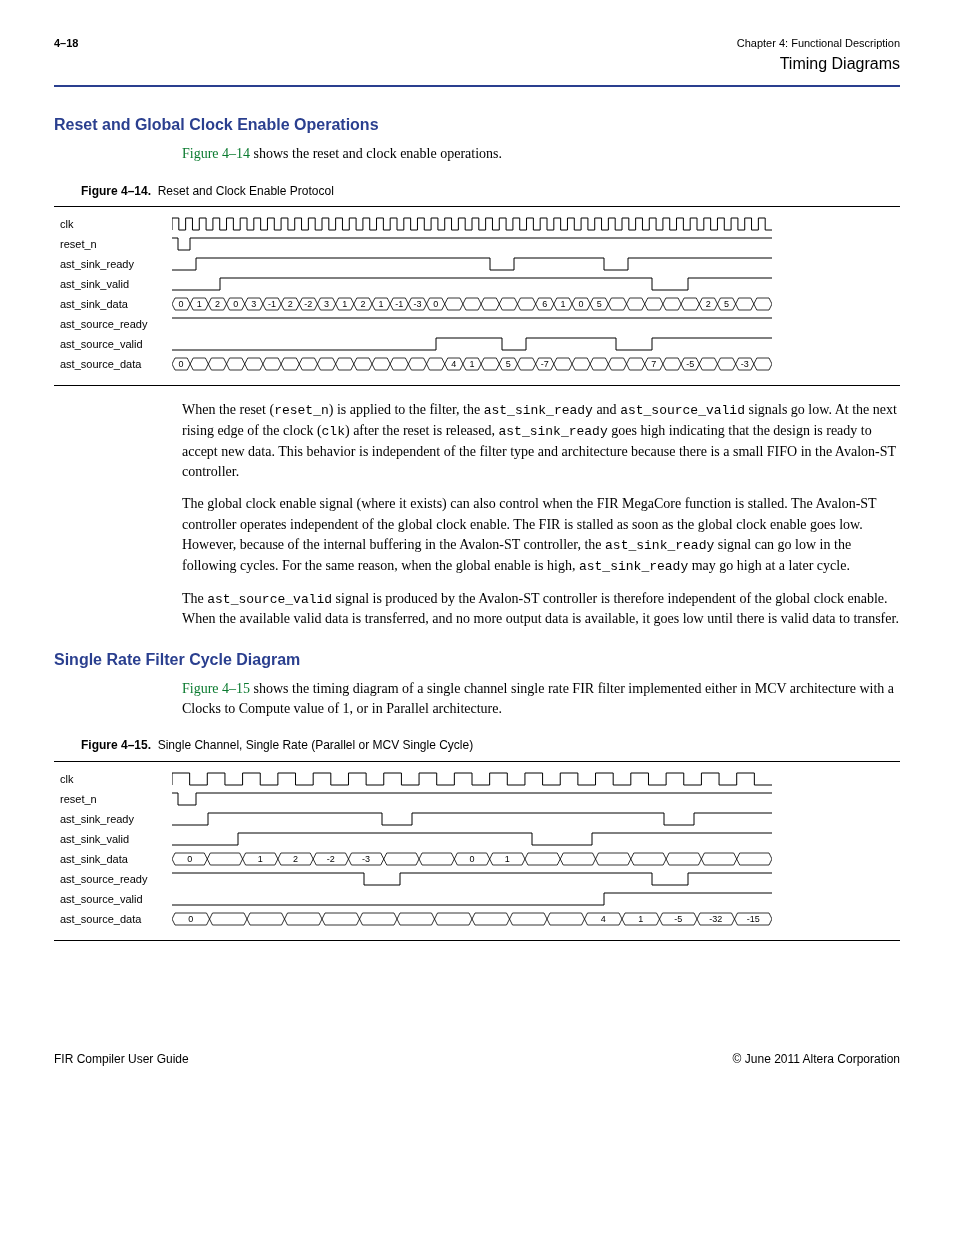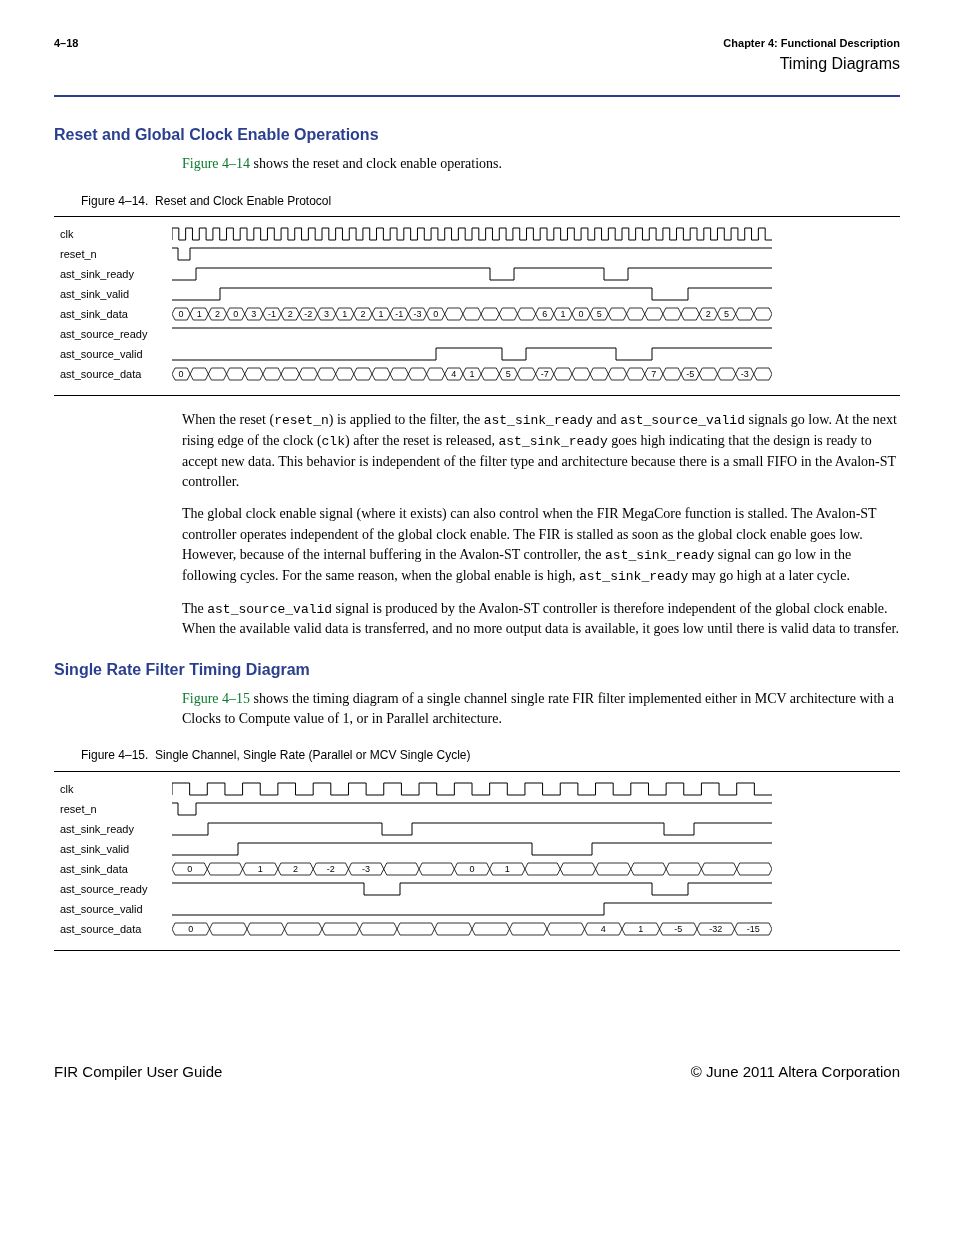--- a/index.html
+++ b/index.html
@@ -10,24 +10,24 @@
     padding: 36px 54px 36px 54px;
     width: 954px;
     box-sizing: border-box;
     line-height: 1.45;
   }
   .header-row {
     display: flex;
     justify-content: space-between;
     font-family: Arial, Helvetica, sans-serif;
     font-size: 11px;
-    margin-bottom: 20px;
+    margin-bottom: 10px;
   }
   .header-left { font-weight: bold; }
-  .header-right-top { font-weight: bold; text-align: center; }
+  .header-right-top { font-weight: normal; text-align: center; }
   .header-right-sub { text-align: right; font-weight: normal; font-size: 16px; }
   .header-rule {
     border: none;
     border-top: 2px solid #2a3f8f;
     margin: 2px 0 26px 0;
   }
   h2.section {
     font-family: Arial, Helvetica, sans-serif;
     font-weight: bold;
     color: #2a3f8f;
@@ -37,21 +37,21 @@
   .body-indent {
     margin-left: 128px;
     margin-right: 0;
   }
   .fig-ref { color: #0a7a2f; }
   .fig-caption {
     font-family: Arial, Helvetica, sans-serif;
     font-size: 12px;
     margin: 18px 0 6px 0;
   }
-  .fig-caption b { font-weight: normal; padding-left: 27px; }
+  .fig-caption b { font-weight: bold; padding-left: 27px; }
   .fig-box {
     border-top: 1px solid #000;
     border-bottom: 1px solid #000;
     padding: 8px 0 10px 0;
     margin-bottom: 14px;
   }
   .signal-row {
     display: flex;
     align-items: center;
     height: 20px;
@@ -64,21 +64,21 @@
   }
   .signal-wave {
     flex: 1;
     height: 16px;
     position: relative;
   }
   .footer {
     display: flex;
     justify-content: space-between;
     font-family: Arial, Helvetica, sans-serif;
-    font-size: 15px;
+    font-size: 12px;
     margin-top: 110px;
   }
   p { margin: 0 0 12px 0; }
   .mono { font-family: "Courier New", monospace; font-size: 13px; }
 </style>
 </head>
 <body>
 
 <div class="header-row">
   <div class="header-left">4–18</div>
@@ -250,21 +250,21 @@
 </p>
 
 <p class="body-indent">
   <span>The global clock enable signal (where it exists) can also control when the FIR MegaCore function is stalled. The Avalon-ST controller operates independent of the global clock enable. The FIR is stalled as soon as the global clock enable goes low. However, because of the internal buffering in the Avalon-ST controller, the </span><span class="mono">ast_sink_ready</span><span> signal can go low in the following cycles. For the same reason, when the global enable is high, </span><span class="mono">ast_sink_ready</span><span> may go high at a later cycle.</span>
 </p>
 
 <p class="body-indent">
   <span>The </span><span class="mono">ast_source_valid</span><span> signal is produced by the Avalon-ST controller is therefore independent of the global clock enable. When the available valid data is transferred, and no more output data is available, it goes low until there is valid data to transfer.</span>
 </p>
 
-<h2 class="section">Single Rate Filter Timing Diagram</h2>
+<h2 class="section">Single Rate Filter Cycle Diagram</h2>
 
 <p class="body-indent">
   <span class="fig-ref">Figure 4–15</span><span> shows the timing diagram of a single channel single rate FIR filter implemented either in MCV architecture with a Clocks to Compute value of 1, or in Parallel architecture.</span>
 </p>
 
 <div class="fig-caption">
   <b>Figure 4–15.</b>&nbsp;&nbsp;<span>Single Channel, Single Rate (Parallel or MCV Single Cycle)</span>
 </div>
 
 <div class="fig-box">

